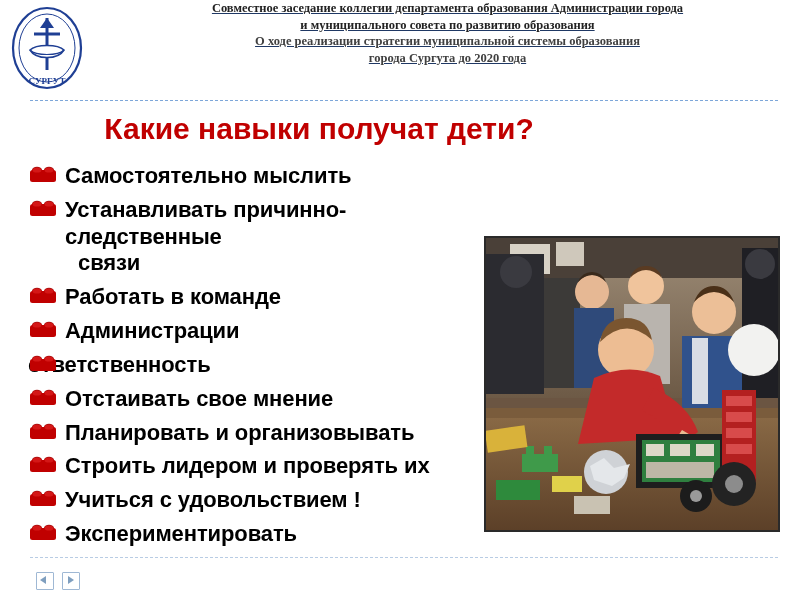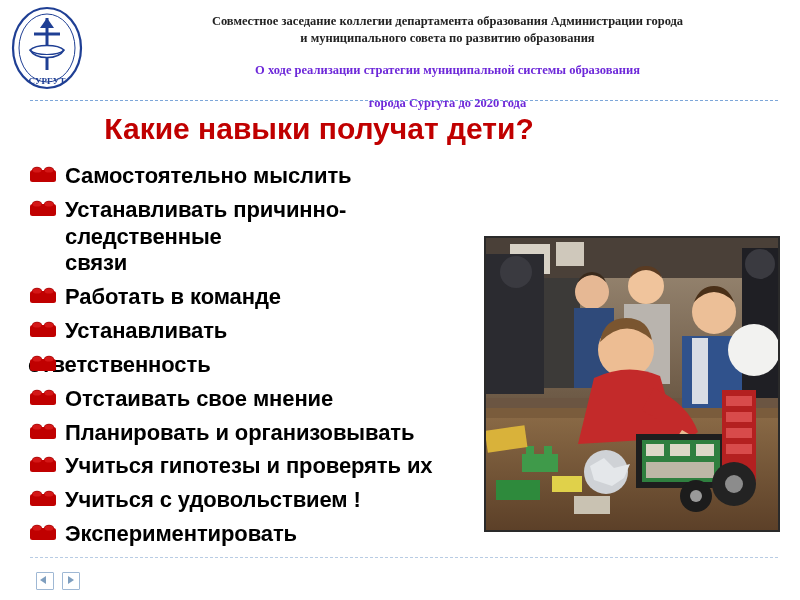--- a/index.html
+++ b/index.html
@@ -39,36 +39,35 @@
     flex: 0 0 95px;
     position: relative;
     margin-top: 4px;
   }
 
   .logo-left svg { display: block; }
 
   .header-text {
     flex: 1 1 auto;
     text-align: center;
-    padding-top: 13px;
     font-family: "Liberation Serif", serif;
     color: #1f3864;
     line-height: 1.32;
+    text-decoration: underline;
   }
 
   .header-line {
     font-size: 12.5px;
     font-weight: bold;
     color: #222222;
     font-family: "Liberation Serif", serif;
   }
 
   .header-line.blue {
-    color: #6d28d9;
-    margin-top: 16px;
+    color: #404040;
   }
 
   .logo-right {
     width: 110px;
     height: 72px;
     flex: 0 0 110px;
     margin-top: 14px;
     margin-right: 6px;
     position: relative;
   }
@@ -238,21 +237,21 @@
     <div class="bullet-item">
       <span class="brick">
         <svg width="30" height="21" viewBox="0 0 30 21" xmlns="http://www.w3.org/2000/svg">
           <ellipse cx="9" cy="5" rx="5" ry="3.2" fill="#a50d0d"></ellipse>
           <ellipse cx="21" cy="5" rx="5" ry="3.2" fill="#a50d0d"></ellipse>
           <rect x="2" y="5" width="26" height="12" rx="2.5" fill="#c00000"></rect>
           <ellipse cx="9" cy="5" rx="4.4" ry="2.6" fill="#d41717"></ellipse>
           <ellipse cx="21" cy="5" rx="4.4" ry="2.6" fill="#d41717"></ellipse>
         </svg>
       </span>
-      <span class="bullet-text"><span>Устанавливать причинно-следственные</span><span class="second-line" style="margin-left:0">связи</span></span>
+      <span class="bullet-text"><span>Устанавливать причинно-следственные</span><span class="second-line" style="margin-left:13px">связи</span></span>
     </div>
 
     <div class="bullet-item">
       <span class="brick">
         <svg width="30" height="21" viewBox="0 0 30 21" xmlns="http://www.w3.org/2000/svg">
           <ellipse cx="9" cy="5" rx="5" ry="3.2" fill="#a50d0d"></ellipse>
           <ellipse cx="21" cy="5" rx="5" ry="3.2" fill="#a50d0d"></ellipse>
           <rect x="2" y="5" width="26" height="12" rx="2.5" fill="#c00000"></rect>
           <ellipse cx="9" cy="5" rx="4.4" ry="2.6" fill="#d41717"></ellipse>
           <ellipse cx="21" cy="5" rx="4.4" ry="2.6" fill="#d41717"></ellipse>
@@ -264,21 +263,21 @@
     <div class="bullet-item">
       <span class="brick">
         <svg width="30" height="21" viewBox="0 0 30 21" xmlns="http://www.w3.org/2000/svg">
           <ellipse cx="9" cy="5" rx="5" ry="3.2" fill="#a50d0d"></ellipse>
           <ellipse cx="21" cy="5" rx="5" ry="3.2" fill="#a50d0d"></ellipse>
           <rect x="2" y="5" width="26" height="12" rx="2.5" fill="#c00000"></rect>
           <ellipse cx="9" cy="5" rx="4.4" ry="2.6" fill="#d41717"></ellipse>
           <ellipse cx="21" cy="5" rx="4.4" ry="2.6" fill="#d41717"></ellipse>
         </svg>
       </span>
-      <span class="bullet-text">Устанавливать</span>
+      <span class="bullet-text">Администрации</span>
     </div>
 
     <div class="bullet-item">
       <span class="brick">
         <svg width="30" height="21" viewBox="0 0 30 21" xmlns="http://www.w3.org/2000/svg">
           <ellipse cx="9" cy="5" rx="5" ry="3.2" fill="#a50d0d"></ellipse>
           <ellipse cx="21" cy="5" rx="5" ry="3.2" fill="#a50d0d"></ellipse>
           <rect x="2" y="5" width="26" height="12" rx="2.5" fill="#c00000"></rect>
           <ellipse cx="9" cy="5" rx="4.4" ry="2.6" fill="#d41717"></ellipse>
           <ellipse cx="21" cy="5" rx="4.4" ry="2.6" fill="#d41717"></ellipse>
@@ -316,21 +315,21 @@
     <div class="bullet-item">
       <span class="brick">
         <svg width="30" height="21" viewBox="0 0 30 21" xmlns="http://www.w3.org/2000/svg">
           <ellipse cx="9" cy="5" rx="5" ry="3.2" fill="#a50d0d"></ellipse>
           <ellipse cx="21" cy="5" rx="5" ry="3.2" fill="#a50d0d"></ellipse>
           <rect x="2" y="5" width="26" height="12" rx="2.5" fill="#c00000"></rect>
           <ellipse cx="9" cy="5" rx="4.4" ry="2.6" fill="#d41717"></ellipse>
           <ellipse cx="21" cy="5" rx="4.4" ry="2.6" fill="#d41717"></ellipse>
         </svg>
       </span>
-      <span class="bullet-text">Учиться гипотезы и проверять их</span>
+      <span class="bullet-text">Строить лидером и проверять их</span>
     </div>
 
     <div class="bullet-item">
       <span class="brick">
         <svg width="30" height="21" viewBox="0 0 30 21" xmlns="http://www.w3.org/2000/svg">
           <ellipse cx="9" cy="5" rx="5" ry="3.2" fill="#a50d0d"></ellipse>
           <ellipse cx="21" cy="5" rx="5" ry="3.2" fill="#a50d0d"></ellipse>
           <rect x="2" y="5" width="26" height="12" rx="2.5" fill="#c00000"></rect>
           <ellipse cx="9" cy="5" rx="4.4" ry="2.6" fill="#d41717"></ellipse>
           <ellipse cx="21" cy="5" rx="4.4" ry="2.6" fill="#d41717"></ellipse>

